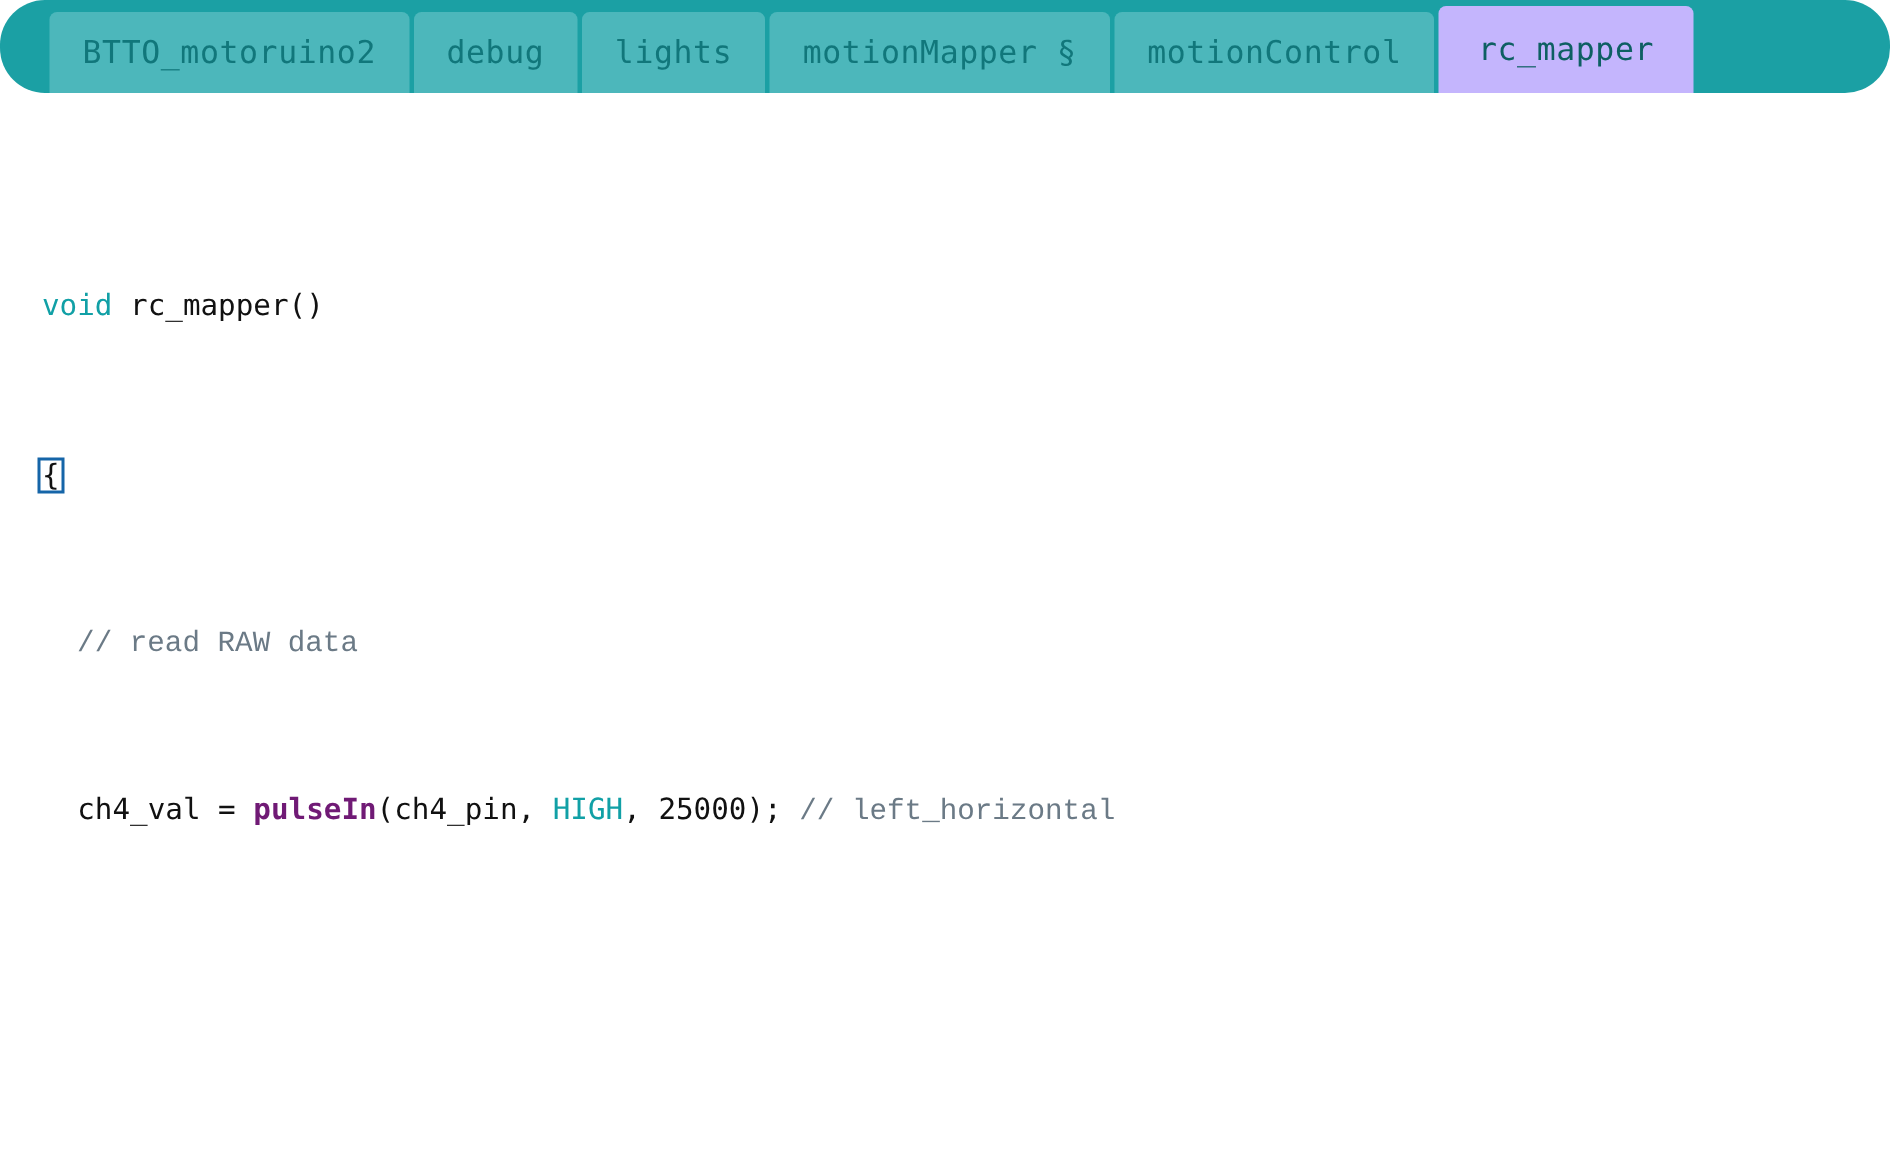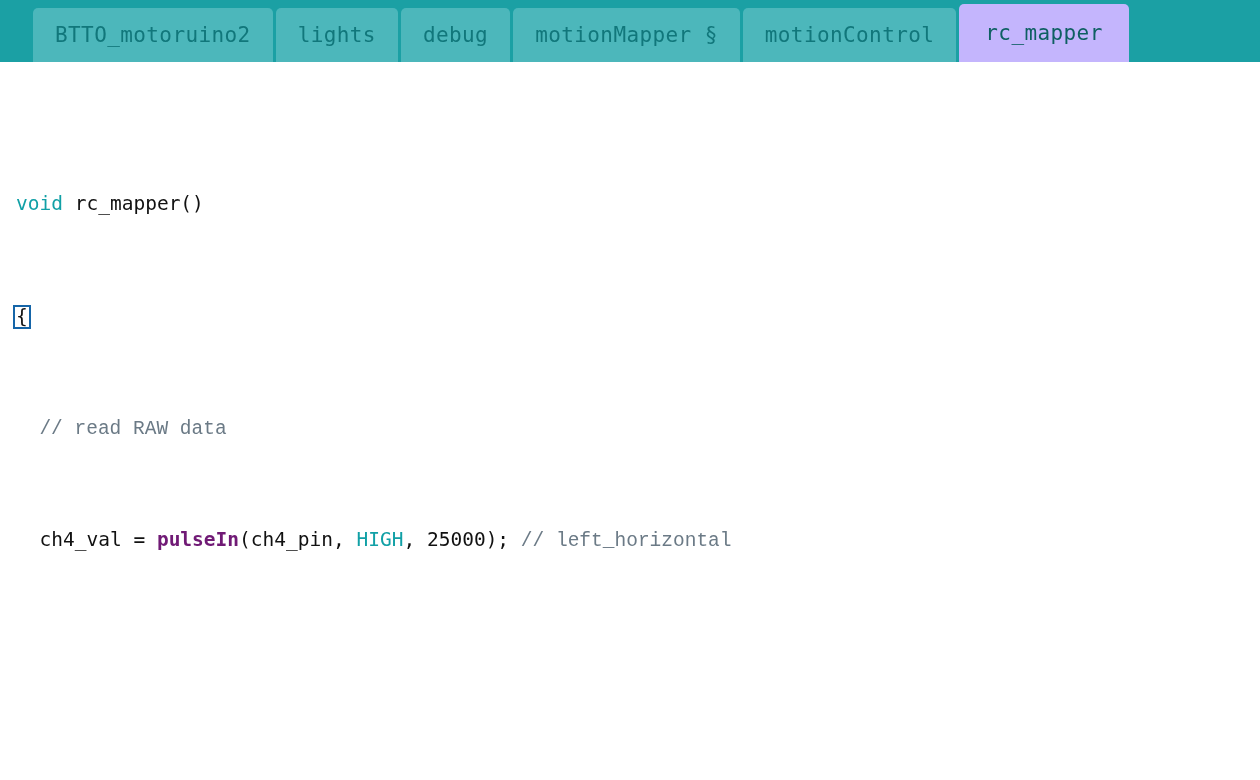--- a/index.html
+++ b/index.html
@@ -18,20 +18,21 @@
   #tab-bar {
     position: relative;
     width: 1260px;
     height: 62px;
     background: #1ba0a4;
     box-sizing: border-box;
     display: flex;
     align-items: flex-end;
     padding-left: 33px;
     overflow: hidden;
+    border-radius: 30px;
   }
   .tab {
     height: 54px;
     box-sizing: border-box;
     display: flex;
     align-items: center;
     justify-content: center;
     padding: 0 22px;
     margin-right: 3px;
     border-top-left-radius: 5px;
@@ -53,21 +54,21 @@
     padding: 0 26px;
   }
 
   
   #editor {
     position: relative;
     width: 1260px;
     height: 718px;
     background: #ffffff;
     box-sizing: border-box;
-    padding: 44px 0 0 4px;
+    padding: 44px 0 0 16px;
     overflow: hidden;
   }
   #code {
     margin: 0;
     padding: 0 0 0 12px;
     font-family: "DejaVu Sans Mono", monospace;
     font-size: 19.5px;
     line-height: 28px;
     color: #111111;
     white-space: pre;
@@ -95,25 +96,25 @@
 </head>
 <body>
 
 <div id="tab-bar">
 
   <div class="tab inactive">
     <span>BTTO_motoruino2</span>
   </div>
 
   <div class="tab inactive">
-    <span>lights</span>
+    <span>debug</span>
   </div>
 
   <div class="tab inactive">
-    <span>debug</span>
+    <span>lights</span>
   </div>
 
   <div class="tab inactive">
     <span>motionMapper §</span>
   </div>
 
   <div class="tab inactive">
     <span>motionControl</span>
   </div>
 

